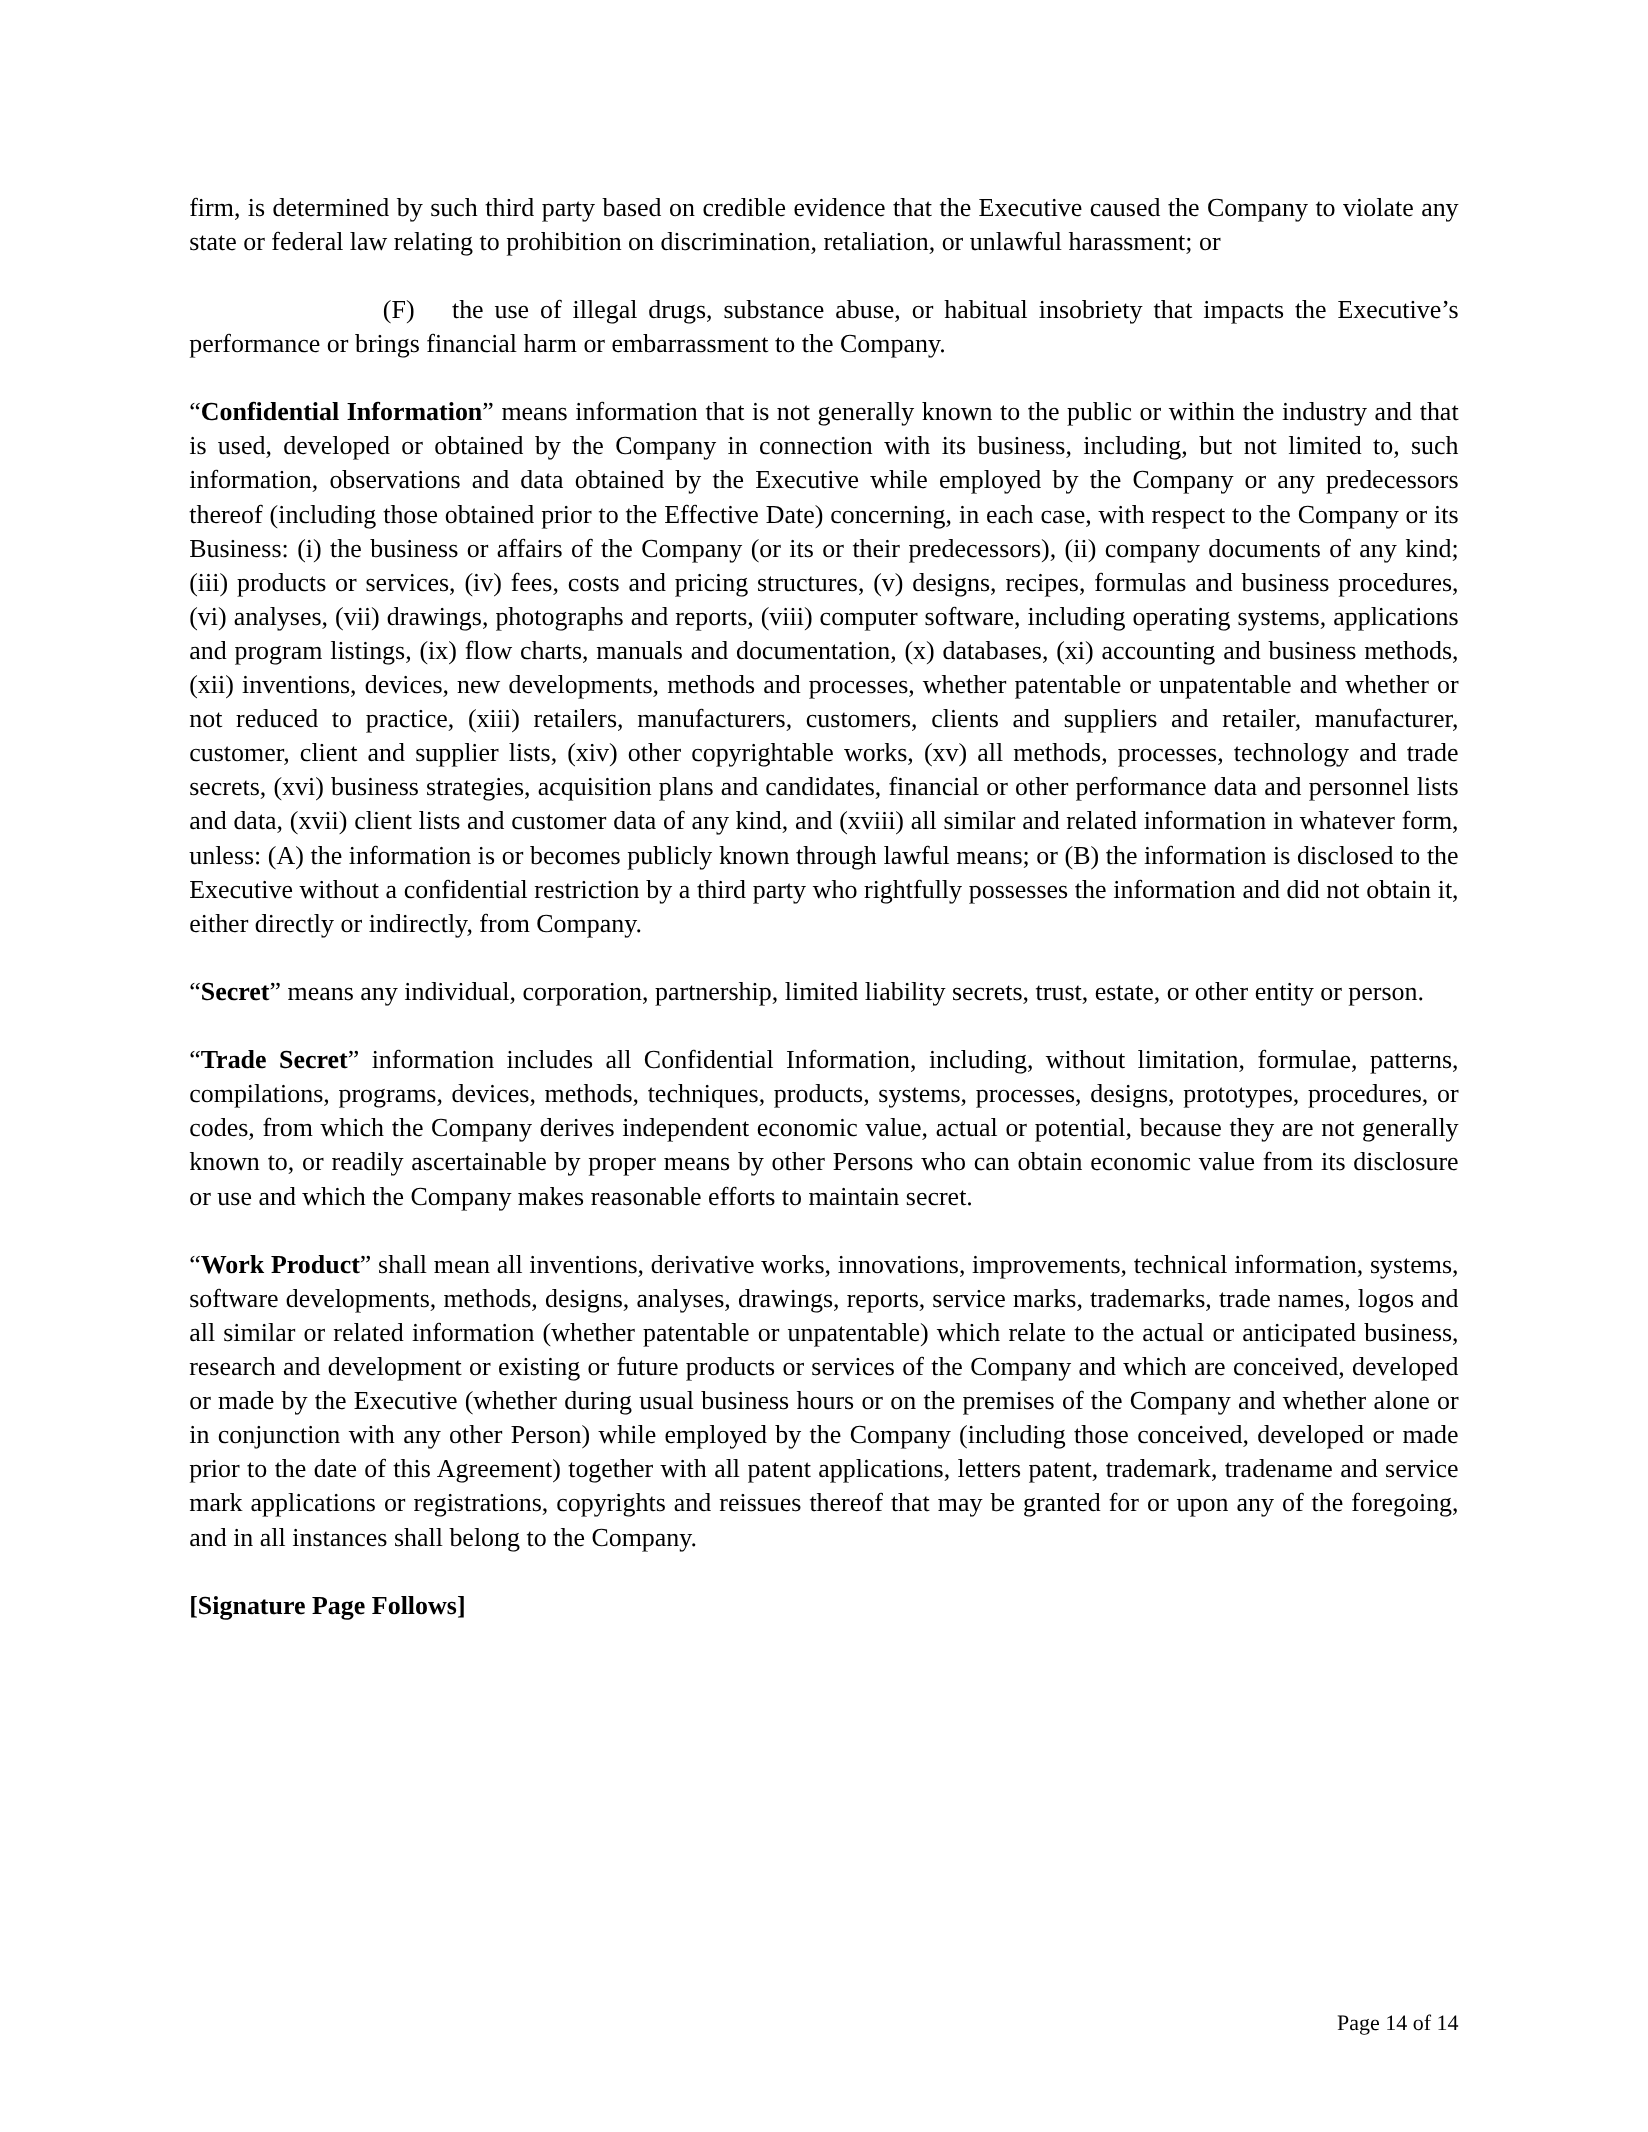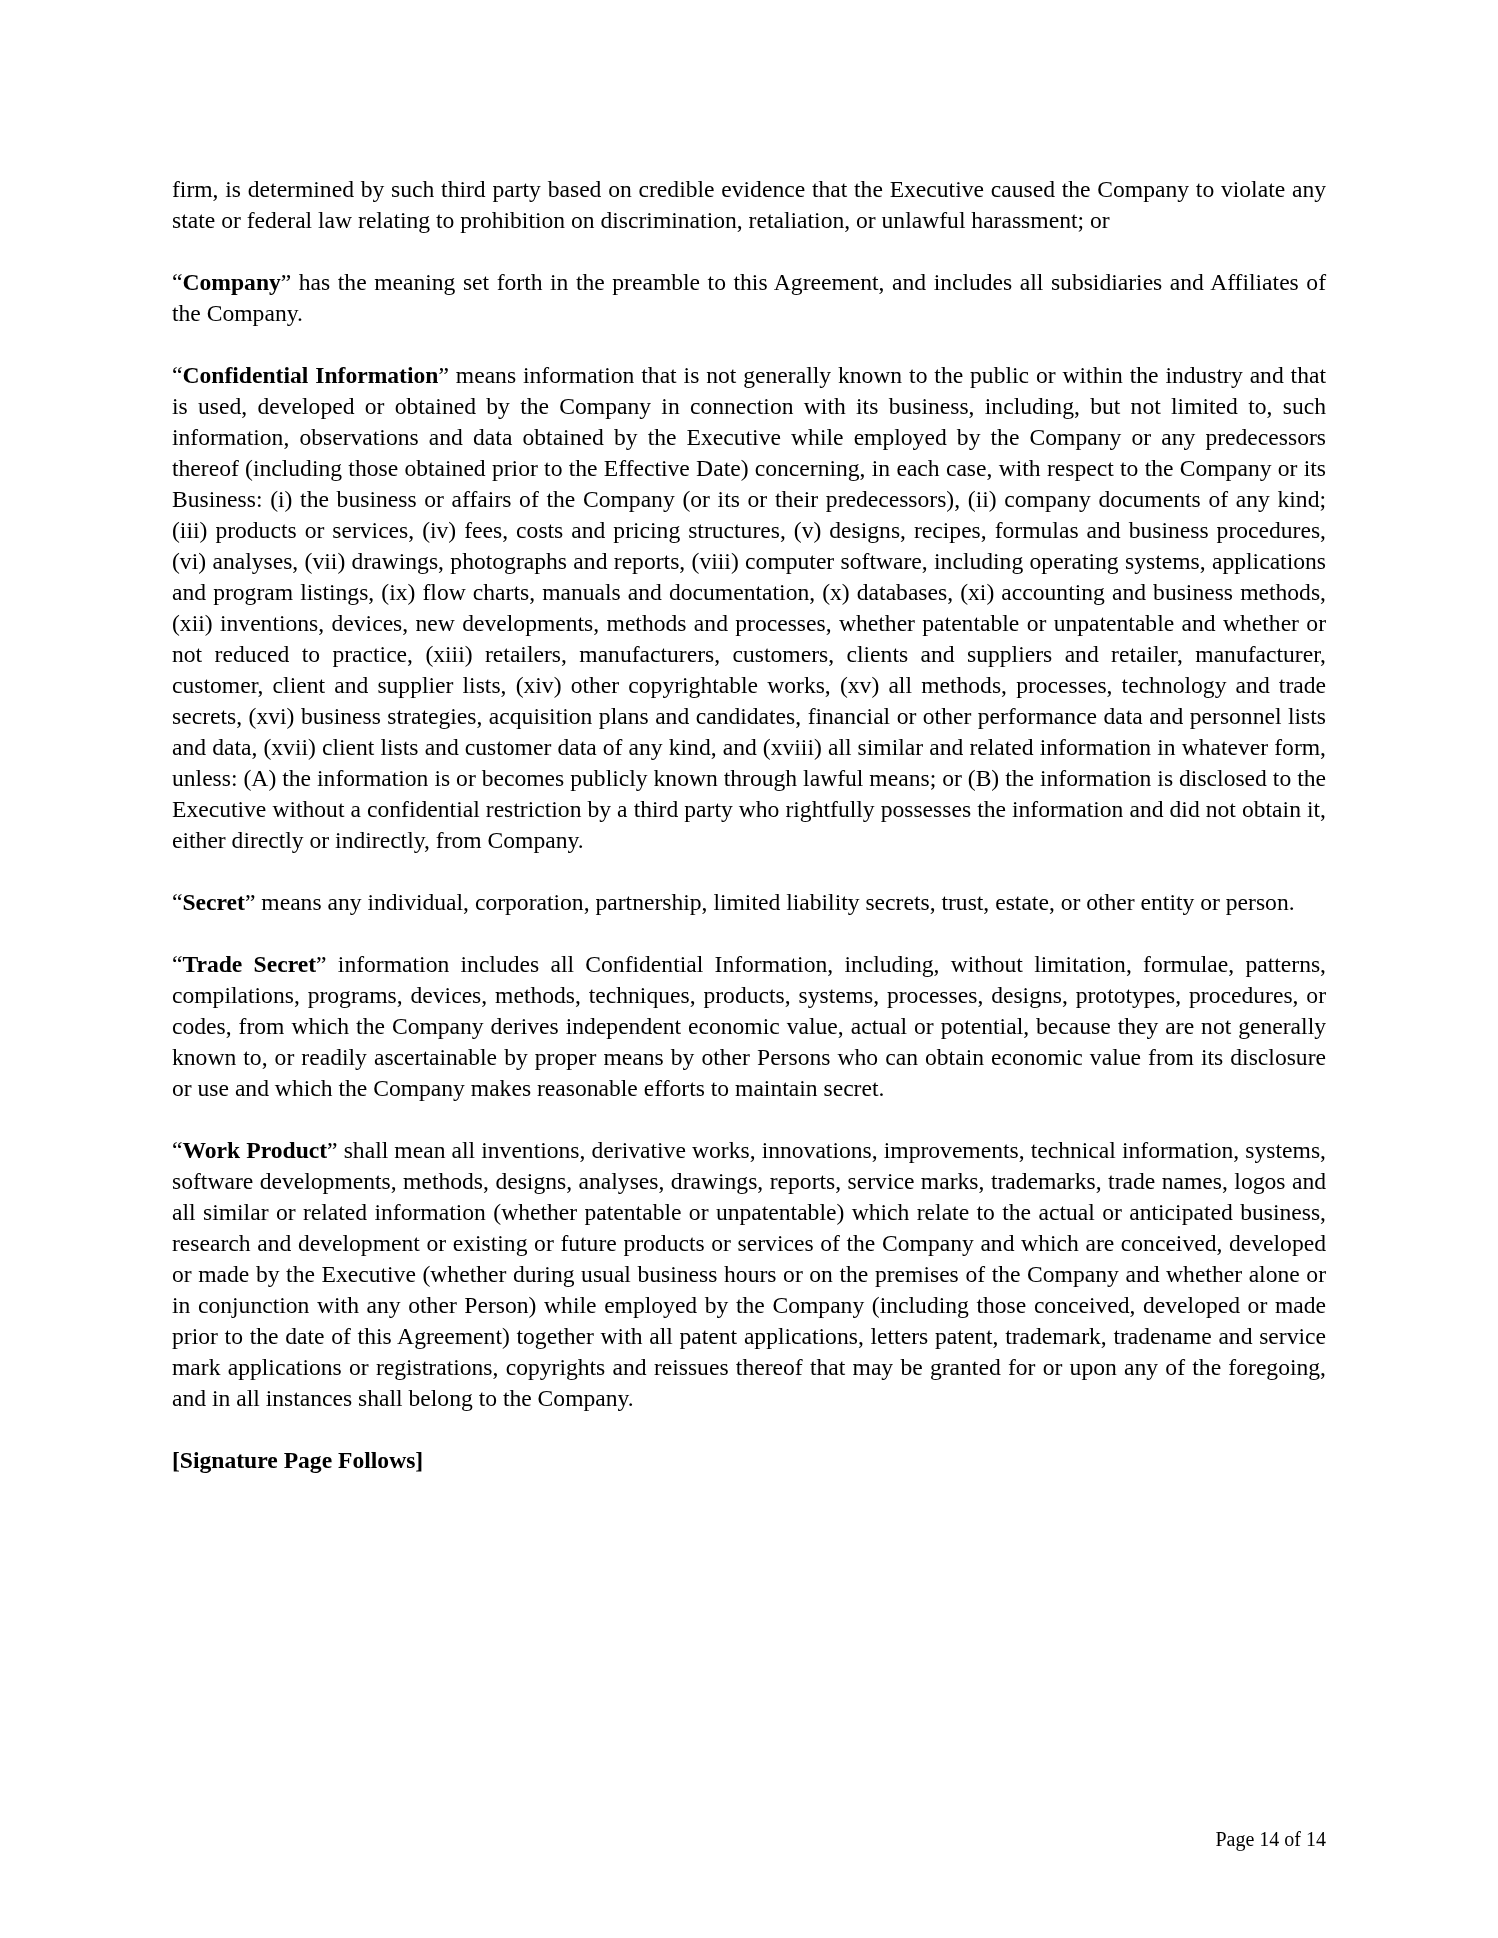--- a/index.html
+++ b/index.html
@@ -59,24 +59,24 @@
 </head>
 <body>
 
 <div class="page">
   <div class="content">
 
     <p class="indent">
       <span>firm, is determined by such third party based on credible evidence that the Executive caused the Company to violate any state or federal law relating to prohibition on discrimination, retaliation, or unlawful harassment; or</span>
     </p>
 
+    <p class="indent clause-f">
+      <span>(F)</span><span class="tab"></span><span>the use of illegal drugs, substance abuse, or habitual insobriety that impacts the Executive’s performance or brings financial harm or embarrassment to the Company.</span>
+    </p>
 
-    <p>
-      <span>“</span><span class="term">Company</span><span>” has the meaning set forth in the preamble to this Agreement, and includes all subsidiaries and Affiliates of the Company.</span>
-    </p>
 
     <p>
       <span>“</span><span class="term">Confidential Information</span><span>” means information that is not generally known to the public or within the industry and that is used, developed or obtained by the Company in connection with its business, including, but not limited to, such information, observations and data obtained by the Executive while employed by the Company or any predecessors thereof (including those obtained prior to the Effective Date) concerning, in each case, with respect to the Company or its Business: (i) the business or affairs of the Company (or its or their predecessors), (ii) company documents of any kind; (iii) products or services, (iv) fees, costs and pricing structures, (v) designs, recipes, formulas and business procedures, (vi) analyses, (vii) drawings, photographs and reports, (viii) computer software, including operating systems, applications and program listings, (ix) flow charts, manuals and documentation, (x) databases, (xi) accounting and business methods, (xii) inventions, devices, new developments, methods and processes, whether patentable or unpatentable and whether or not reduced to practice, (xiii) retailers, manufacturers, customers, clients and suppliers and retailer, manufacturer, customer, client and supplier lists, (xiv) other copyrightable works, (xv) all methods, processes, technology and trade secrets, (xvi) business strategies, acquisition plans and candidates, financial or other performance data and personnel lists and data, (xvii) client lists and customer data of any kind, and (xviii) all similar and related information in whatever form, unless: (A) the information is or becomes publicly known through lawful means; or (B) the information is disclosed to the Executive without a confidential restriction by a third party who rightfully possesses the information and did not obtain it, either directly or indirectly, from Company.</span>
     </p>
 
     <p>
       <span>“</span><span class="term">Secret</span><span>” means any individual, corporation, partnership, limited liability secrets, trust, estate, or other entity or person.</span>
     </p>
 
     <p>

